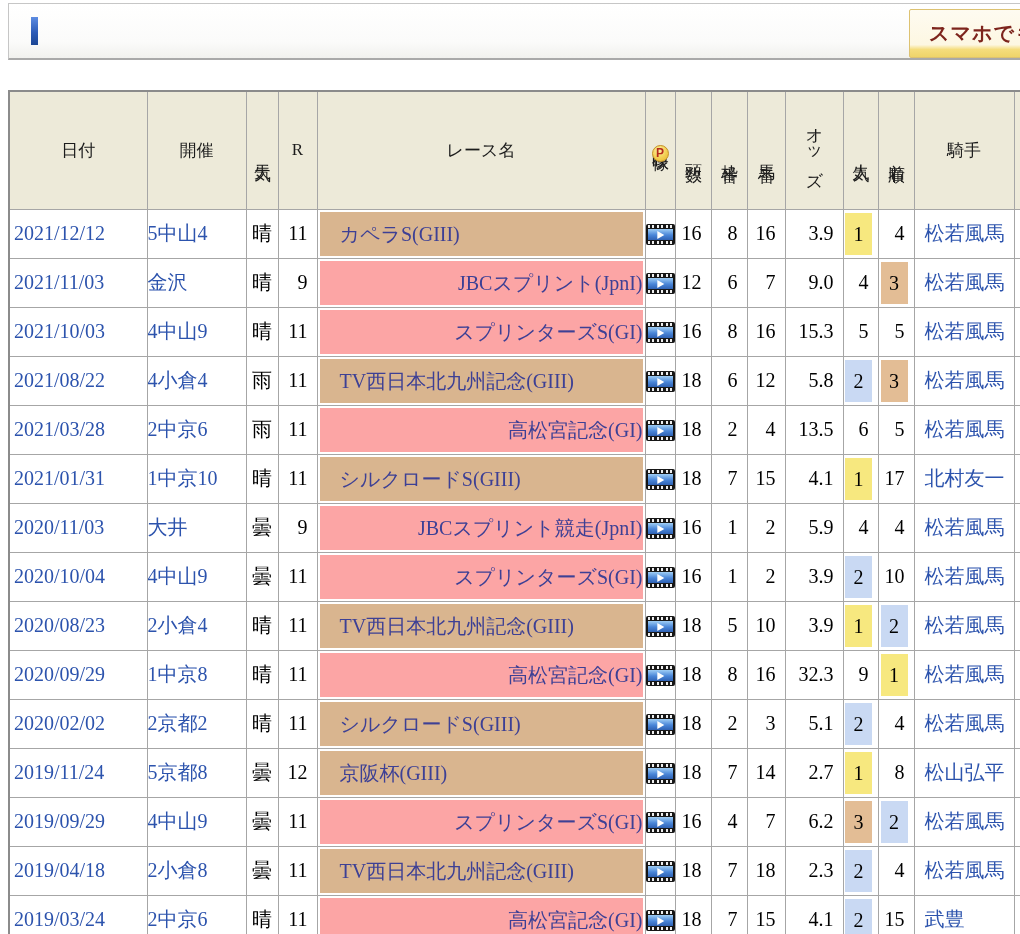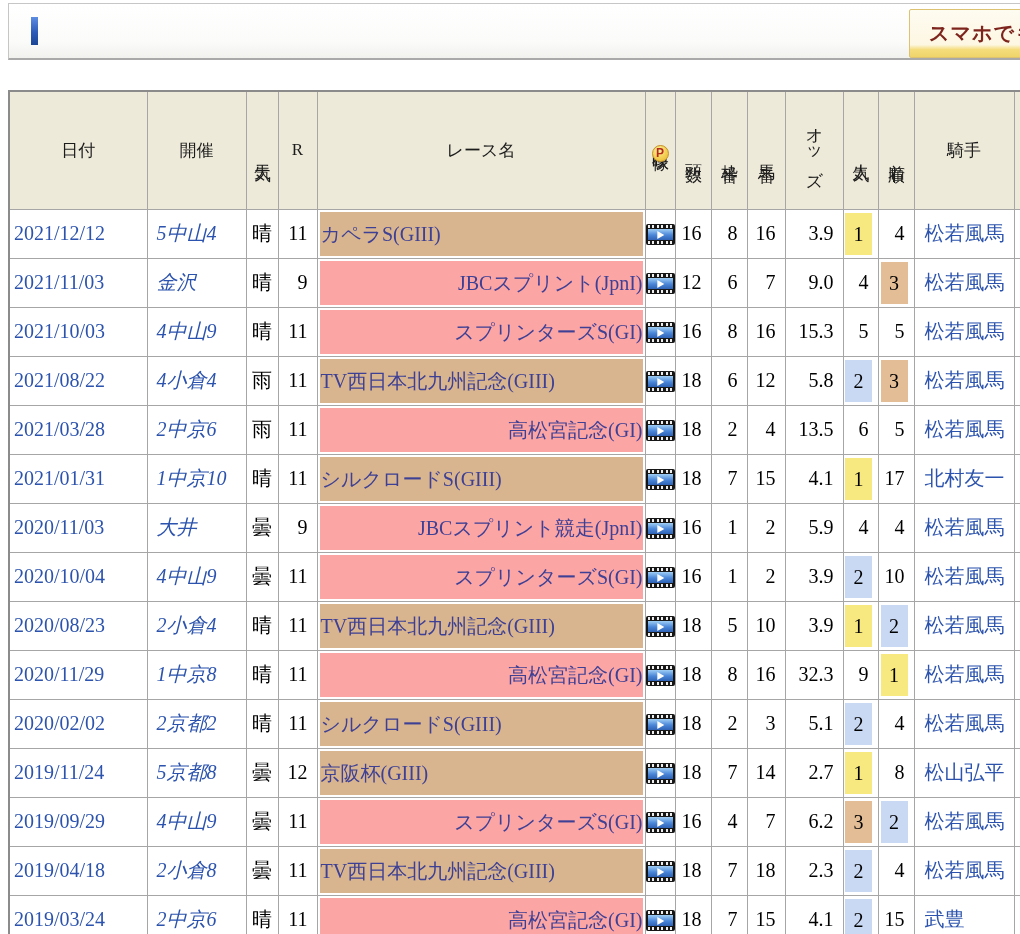--- a/index.html
+++ b/index.html
@@ -48,28 +48,28 @@
   .results thead tr{height:118px;}
   .results tbody tr{height:48px;background:#ffffff;}
   .results th{
     background:#edead9;font-weight:normal;font-size:17px;color:#1c1c1c;
     text-align:center;
   }
   .vtx{writing-mode:vertical-rl;text-orientation:upright;letter-spacing:2px;display:inline-block;line-height:1.05;}
   .video-head-inner{display:flex;flex-direction:column;align-items:center;gap:2px;}
   
   td.c-date{padding-left:4px;text-align:left;}
-  td.c-venue{padding-left:9px;text-align:left;font-style:italic;}
+  td.c-venue{text-align:left;}
   td.c-weather{text-align:center;}
   td.c-num{text-align:right;padding-right:9px;}
   td.c-race{padding:2px;}
   td.c-video{text-align:center;}
   td.c-jockey{padding-left:10px;text-align:left;}
   td.hl-cell{text-align:center;padding-right:4px;}
-  .race-bg{height:44px;line-height:44px;padding-left:1px;white-space:nowrap;}
+  .race-bg{height:44px;line-height:44px;padding-left:20px;white-space:nowrap;}
   .race-bg.g1{background:#fca5a5;text-align:right;}
   .race-bg.g3{background:#d9b58f;}
   .hl{display:inline-block;width:27px;height:42px;line-height:42px;text-align:center;vertical-align:middle;}
   .hl.r1{background:#f7e87f;}
   .hl.r2{background:#c9d9f3;}
   .hl.r3{background:#e3bd95;}
   a.lnk{color:#2c53ad;text-decoration:none;cursor:pointer;}
   a.race-lnk{color:#3d4095;text-decoration:none;cursor:pointer;}
   
   .film{display:inline-block;width:29px;height:21px;background:#161616;border-radius:2px;position:relative;vertical-align:middle;cursor:pointer;}
@@ -337,21 +337,21 @@
     <td class="c-num">18</td>
     <td class="c-num">5</td>
     <td class="c-num">10</td>
     <td class="c-num">3.9</td>
     <td class="hl-cell"><span class="hl r1">1</span></td>
     <td class="hl-cell"><span class="hl r2">2</span></td>
     <td class="c-jockey"><a class="lnk">松若風馬</a></td>
     <td></td>
   </tr>
       <tr>
-    <td class="c-date"><a class="lnk">2020/11/29</a></td>
+    <td class="c-date"><a class="lnk">2020/09/29</a></td>
     <td class="c-venue"><a class="lnk">1中京8</a></td>
     <td class="c-weather">晴</td>
     <td class="c-num">11</td>
     <td class="c-race">
       <div class="race-bg g1">
         <a class="race-lnk">高松宮記念(GI)</a>
       </div>
     </td>
     <td class="c-video">
       <span class="film"><span class="screen"></span><span class="play"></span></span>

